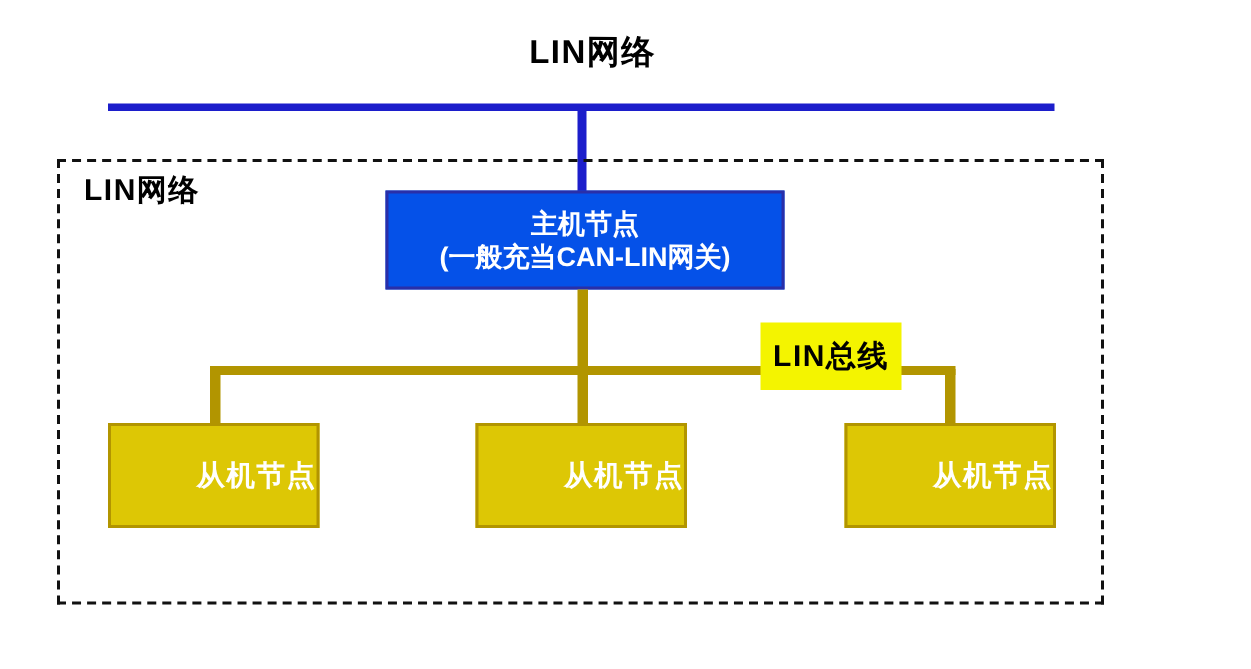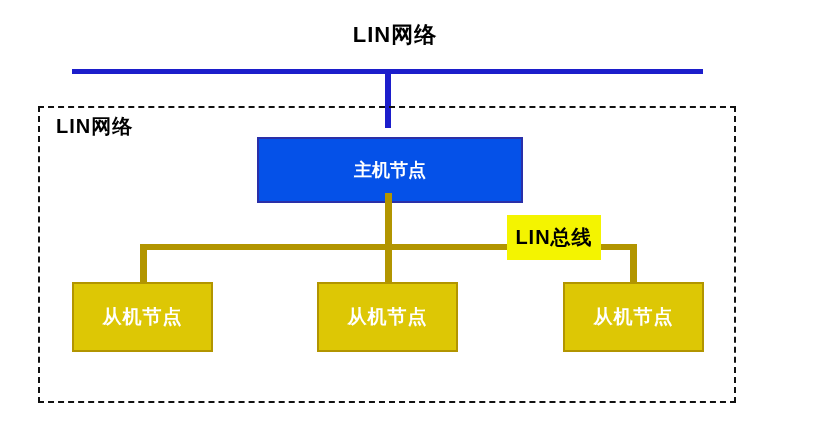--- a/index.html
+++ b/index.html
@@ -26,42 +26,42 @@
   }
   .lin-network-label{
     position:absolute;left:56px;top:113px;
     font-size:20px;font-weight:bold;color:#000000;letter-spacing:1px;
   }
   
   .master-node{
     position:absolute;left:257px;top:127px;width:262px;height:62px;
     background:#0551e8;border:2px solid #2a2fa8;
     display:flex;flex-direction:column;align-items:center;justify-content:center;
-    color:#ffffff;font-weight:bold;text-align:center;line-height:1.25;margin-top:10px;
+    color:#ffffff;font-weight:bold;text-align:center;line-height:1.25;
   }
   .master-node .l1{font-size:18px;}
   .master-node .l2{font-size:18px;}
   
   .lin-line{position:absolute;background:#b29500;}
   .seg-master-drop{left:385px;top:193px;width:7px;height:53px;}
   .seg-horizontal{left:140px;top:244px;width:497px;height:6px;}
   .seg-left-drop{left:140px;top:246px;width:7px;height:36px;}
   .seg-mid-drop{left:385px;top:250px;width:7px;height:32px;}
   .seg-right-drop{left:630px;top:246px;width:7px;height:36px;}
   
   .lin-bus-label{
     position:absolute;left:507px;top:215px;width:94px;height:45px;
     background:#f4f400;color:#000000;font-size:20px;font-weight:bold;
     display:flex;align-items:center;justify-content:center;letter-spacing:1px;
   }
   
   .slave-node{
     position:absolute;top:282px;width:137px;height:66px;
     background:#ddc705;border:2px solid #b29500;
-    display:flex;align-items:center;justify-content:center;
+    display:flex;align-items:center;justify-content:flex-end;
     color:#ffffff;font-size:19px;font-weight:bold;letter-spacing:1px;
   }
   .slave-1{left:72px;}
   .slave-2{left:317px;}
   .slave-3{left:563px;}
 </style>
 </head>
 <body>
 
 <div class="canvas">
@@ -69,20 +69,21 @@
   <div class="can-title">LIN网络</div>
 
   <div class="can-bus-line"></div>
   <div class="can-drop"></div>
 
   <div class="lin-frame"></div>
   <div class="lin-network-label">LIN网络</div>
 
   <div class="master-node">
     <div class="l1">主机节点</div>
+    <div class="l2">(一般充当CAN-LIN网关)</div>
   </div>
 
   <div class="lin-line seg-master-drop"></div>
   <div class="lin-line seg-horizontal"></div>
   <div class="lin-line seg-left-drop"></div>
   <div class="lin-line seg-mid-drop"></div>
   <div class="lin-line seg-right-drop"></div>
 
   <div class="lin-bus-label">LIN总线</div>
 

